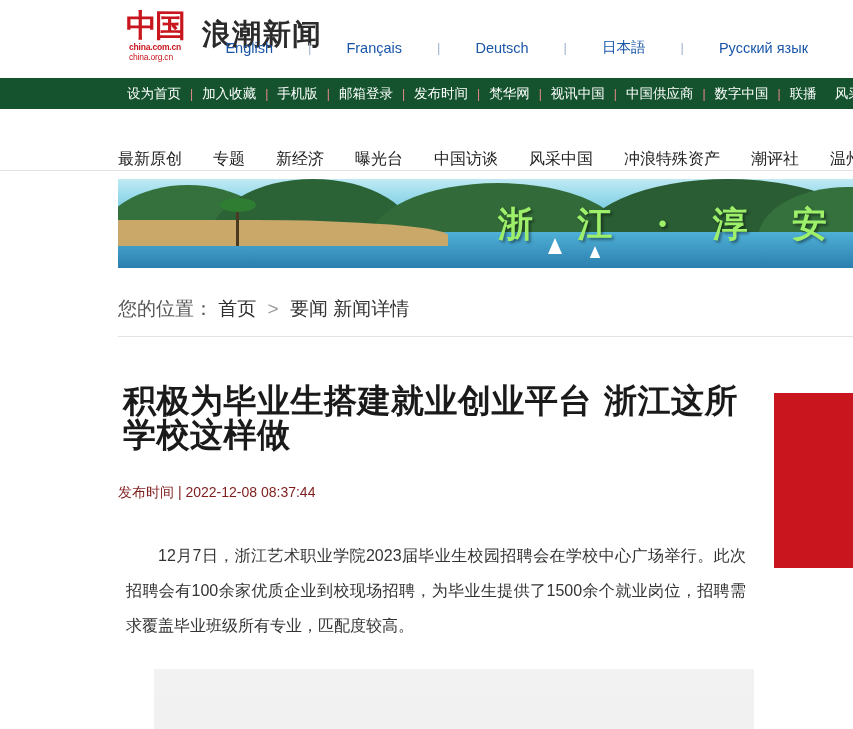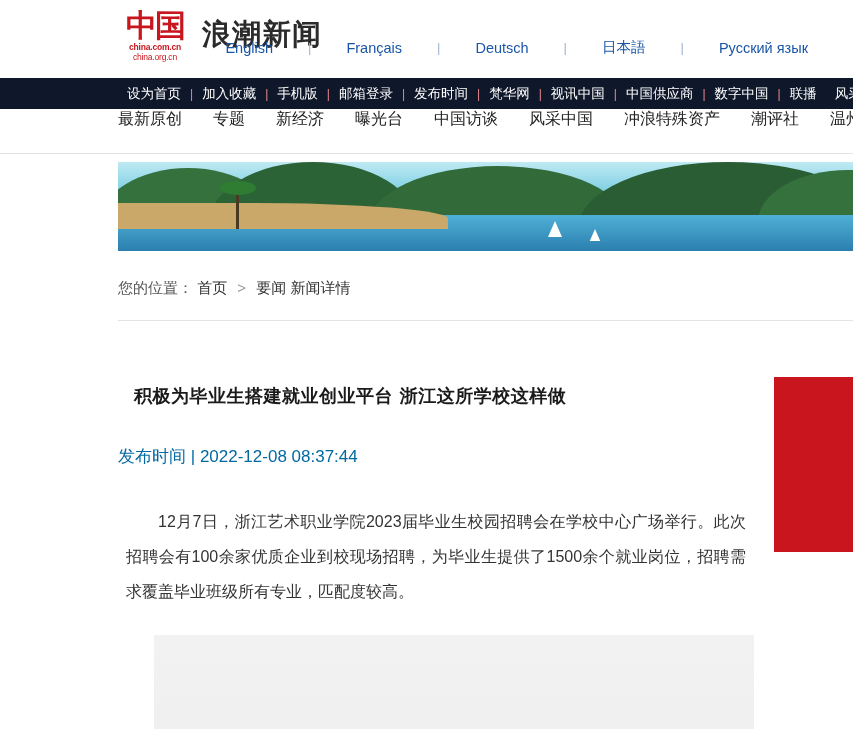--- a/index.html
+++ b/index.html
@@ -44,21 +44,20 @@
     color: #c9161e;
     letter-spacing: -2px;
     line-height: 34px;
     white-space: nowrap;
   }
   .logo-url {
     font-size: 8.5px;
     color: #c9161e;
     line-height: 10px;
     letter-spacing: -0.2px;
-    text-align: center;
   }
   .logo-url .l1 { font-weight: bold; }
   .logo-title {
     margin-left: 10px;
     font-family: "DejaVu Serif", "Liberation Serif", serif;
     font-size: 29px;
     font-weight: bold;
     color: #2b2b2b;
     letter-spacing: 1px;
     padding-bottom: 6px;
@@ -81,21 +80,21 @@
     white-space: nowrap;
   }
   .lang-sep {
     color: #9fb3cf;
     font-size: 13px;
   }
 
   
   .red-nav {
     height: 31px;
-    background: #0f172a;
+    background: #14532d;
     color: #fff;
     display: flex;
     align-items: center;
     padding-left: 118px;
     box-sizing: border-box;
     overflow: hidden;
     white-space: nowrap;
   }
   .red-nav a {
     color: #fff;
@@ -104,24 +103,24 @@
     padding: 0 9px;
     white-space: nowrap;
   }
   .red-nav .rsep {
     color: #e8888c;
     font-size: 12px;
   }
 
   
   .channel-nav {
-    height: 45px;
+    height: 62px;
     background: #fff;
     display: flex;
-    align-items: flex-start;
+    align-items: flex-end;
     padding-left: 118px;
     box-sizing: border-box;
     border-bottom: 1px solid #e3e3e3;
     overflow: hidden;
     white-space: nowrap;
   }
   .channel-nav a {
     color: #222;
     text-decoration: none;
     font-size: 16px;
@@ -190,54 +189,54 @@
     letter-spacing: 16px;
     text-shadow: 2px 2px 3px rgba(0,0,0,.45);
     white-space: nowrap;
   }
 
   
   .crumb-wrap {
     padding: 28px 0 0 118px;
   }
   .crumb {
-    font-size: 15px;
+    font-size: 19px;
     color: #555;
     border-bottom: 1px solid #e3e3e3;
-    padding-bottom: 22px;
+    padding-bottom: 14px;
     width: 735px;
     box-sizing: border-box;
   }
   .crumb a { color:#333; text-decoration:none; }
   .crumb .sep { color:#999; padding: 0 6px; }
   .crumb .cur { color:#333; }
 
   
   .content-row {
     display: flex;
     padding-left: 118px;
     box-sizing: border-box;
   }
   .article {
     width: 680px;
     padding-top: 42px;
   }
   .art-title {
     font-family: "DejaVu Sans", "Liberation Sans", sans-serif;
-    font-size: 18px;
+    font-size: 33px;
     font-weight: bold;
     color: #1a1a1a;
     line-height: 34px;
-    margin: 16px;
+    margin: 5px;
     letter-spacing: 0.5px;
   }
   .art-meta {
     margin-top: 32px;
-    font-size: 17px;
-    color: #0369a1;
+    font-size: 14px;
+    color: #7f1d1d;
   }
   .art-body {
     margin-top: 36px;
     font-size: 16px;
     line-height: 35px;
     color: #333;
     text-align: justify;
   }
   .art-body p { margin: 8px; text-indent: 2em; }
   .art-figure {
@@ -351,20 +350,21 @@
     <div class="b-hill h1"></div>
     <div class="b-hill h2"></div>
     <div class="b-hill h3"></div>
     <div class="b-hill h4"></div>
     <div class="b-hill h5"></div>
     <div class="b-water"></div>
     <div class="b-shore"></div>
     <div class="b-palm"></div>
     <div class="b-boat s1"></div>
     <div class="b-boat s2"></div>
+    <div class="banner-text">浙 江 · 淳 安</div>
   </div>
 </div>
 
 <div class="crumb-wrap">
   <div class="crumb">
     <span>您的位置：</span>
     <a href="#">首页</a>
     <span class="sep">&gt;</span>
     <a href="#">要闻</a>
     <span class="cur">新闻详情</span>

